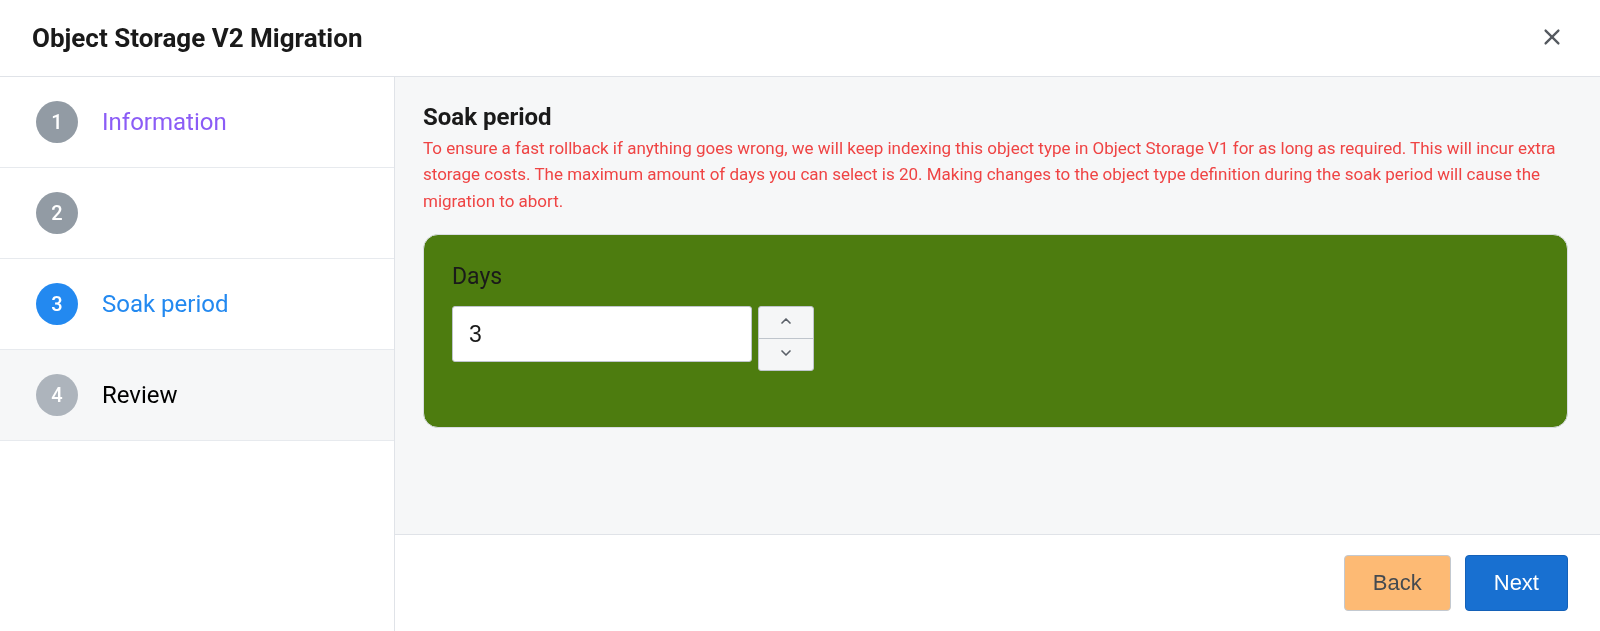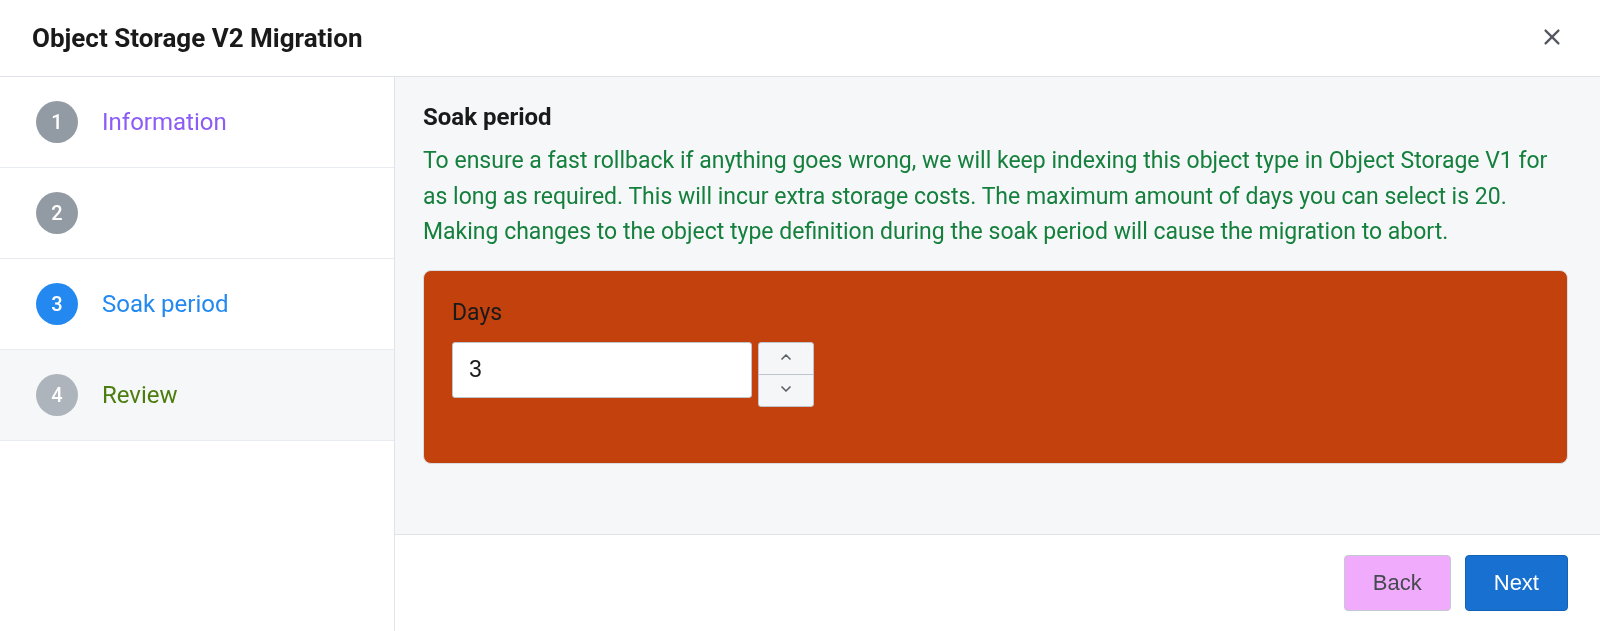--- a/index.html
+++ b/index.html
@@ -94,21 +94,21 @@
   .step.active .label {
     color: #2389f0;
   }
   .step.disabled {
     background: #f6f7f8;
   }
   .step.disabled .num {
     background: #adb4bc;
   }
   .step.disabled .label {
-    color: #4d7c0f;
+    color: #000000;
     text-align: center;
   }
 
   .main {
     flex: 1;
     display: flex;
     flex-direction: column;
     min-height: 0;
   }
   .main-content {
@@ -117,29 +117,29 @@
     background: #f6f7f8;
     overflow: auto;
   }
   .section-title {
     font-size: 24px;
     font-weight: 700;
     margin: 0 0 4px 0;
     color: #1a1a1a;
   }
   .section-desc {
-    font-size: 23px;
+    font-size: 17px;
     line-height: 1.55;
-    color: #15803d;
-    margin: 12px 0 20px 0;
+    color: #ef4444;
+    margin: 4px 0 20px 0;
   }
   .card {
-    background: #c2410c;
+    background: #4d7c0f;
     border: 1px solid #d9dde2;
-    border-radius: 8px;
+    border-radius: 15px;
     padding: 28px 28px 56px 28px;
   }
   .field-label {
     font-size: 23px;
     color: #1a1a1a;
     margin-bottom: 16px;
   }
   .stepper {
     display: flex;
     align-items: stretch;
@@ -190,21 +190,21 @@
     gap: 14px;
   }
   .btn {
     font-size: 22px;
     padding: 14px 28px;
     border-radius: 4px;
     cursor: pointer;
     border: 1px solid transparent;
   }
   .btn-secondary {
-    background: #f0abfc;
+    background: #fdba74;
     border-color: #c3c9d0;
     color: #454a50;
   }
   .btn-primary {
     background: #1870d1;
     border-color: #1461b8;
     color: #fff;
   }
 </style>
 </head>

